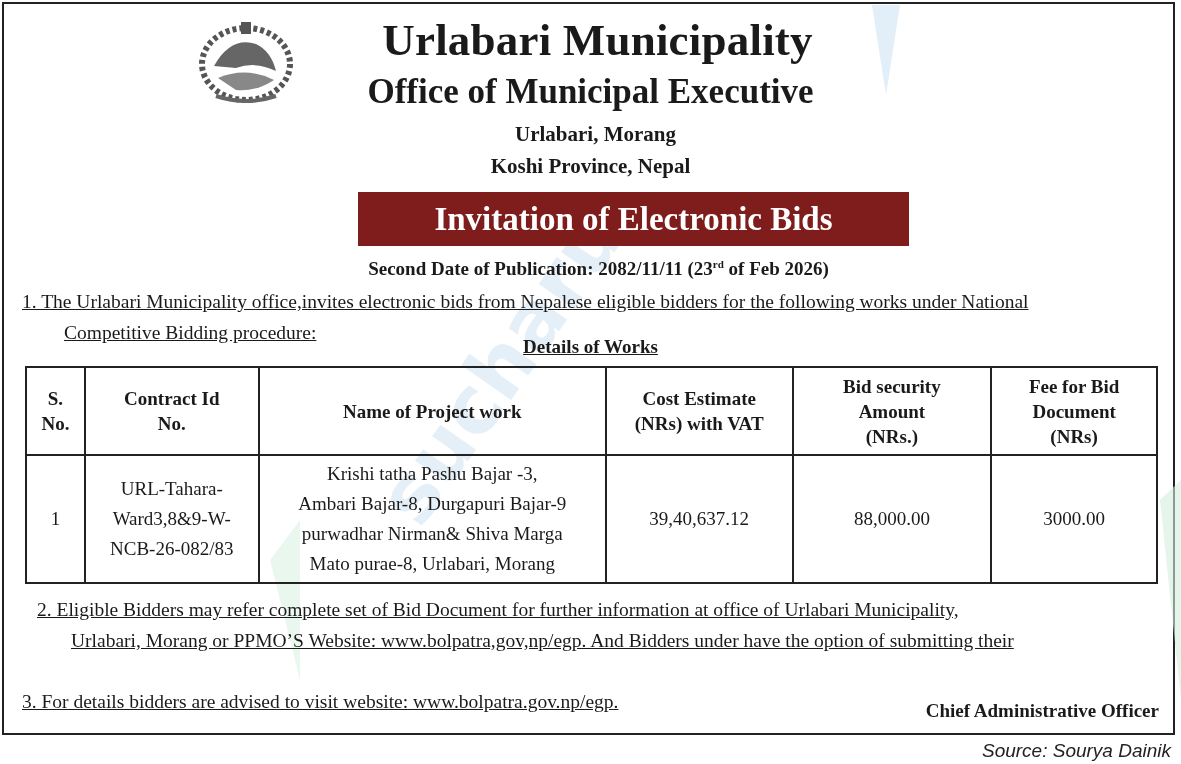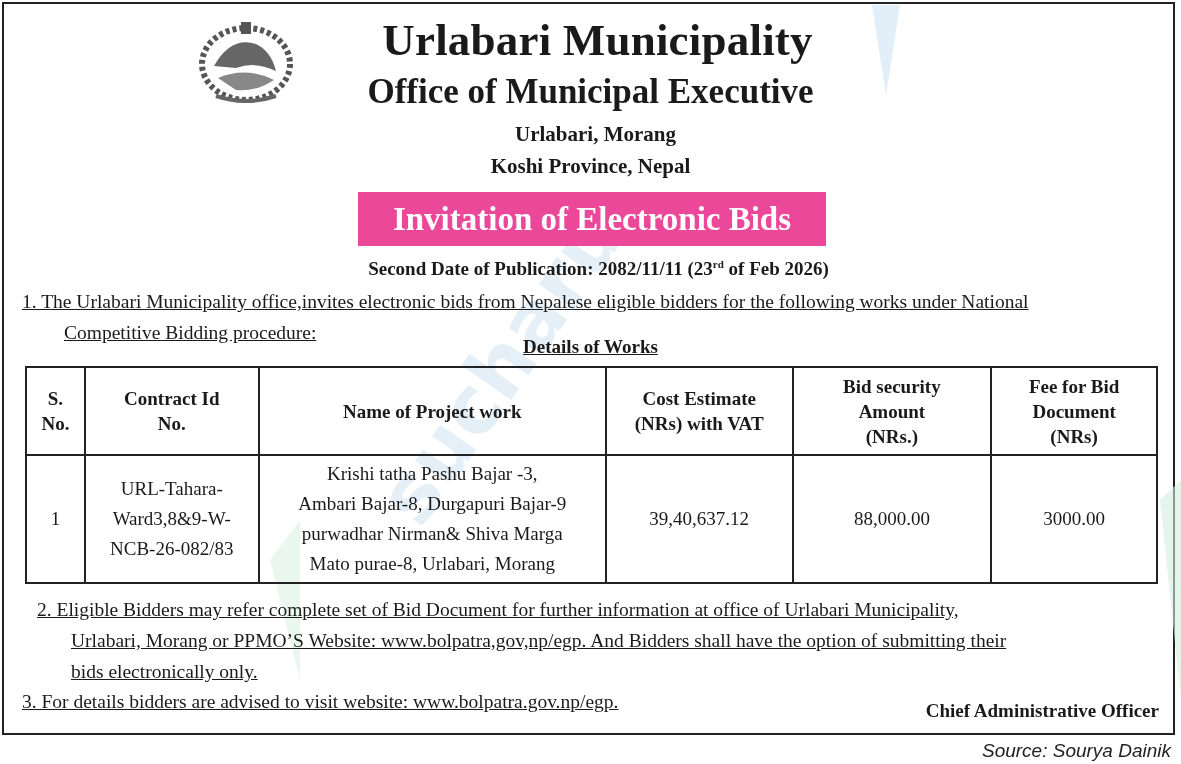--- a/index.html
+++ b/index.html
@@ -19,22 +19,22 @@
     .title2 {
       position: absolute; left: 0; right: 0; top: 72px; text-align: center;
       font-size: 35px; font-weight: bold; padding-left: 0px;
     }
     .addr1, .addr2 {
       position: absolute; left: 0; right: 0; text-align: center; font-size: 21px; font-weight: bold;
     }
     .addr1 { top: 122px; padding-left: 10px; }
     .addr2 { top: 154px; }
     .banner {
-      position: absolute; left: 358px; top: 192px; width: 468px; height: 54px;
-      background: #ec4899; color: #fff; font-size: 33px; font-weight: bold;
+      position: absolute; left: 358px; top: 192px; width: 551px; height: 54px;
+      background: #7f1d1d; color: #fff; font-size: 33px; font-weight: bold;
       text-align: center; line-height: 54px;
     }
     .pubdate {
       position: absolute; left: 0; right: 0; top: 258px; text-align: center;
       font-size: 19px; font-weight: bold; margin-left: 16px;
     }
     .pubdate sup { font-size: 11px; }
     .para {
       position: absolute; font-size: 19.5px; line-height: 31px; text-decoration: underline;
     }
@@ -130,22 +130,21 @@
       <td><span>Krishi tatha Pashu Bajar -3,</span><br><span>Ambari Bajar-8, Durgapuri Bajar-9</span><br><span>purwadhar Nirman&amp; Shiva Marga</span><br><span>Mato purae-8, Urlabari, Morang</span></td>
       <td>39,40,637.12</td>
       <td>88,000.00</td>
       <td>3000.00</td>
     </tr>
   </tbody>
 </table>
 
 <div class="para p2">
   <span>2. Eligible Bidders may refer complete set of Bid Document for  further information at office of  Urlabari Municipality,</span>
-  <span class="cont">Urlabari, Morang or PPMO’S Website: www.bolpatra,gov,np/egp. And Bidders shall have the option of submitting their</span>
-  <span class="cont">bids electronically only.</span>
+  <span class="cont">Urlabari, Morang or PPMO’S Website: www.bolpatra,gov,np/egp. And Bidders under have the option of submitting their</span>
 </div>
 
 <div class="para p3">
   <span>3. For details bidders are advised to visit website: </span><span class="link">www.bolpatra.gov.np/egp</span><span>.</span>
 </div>
 
 <div class="signature">Chief Administrative Officer</div>
 <div class="source">Source: Sourya Dainik</div>
 
 </body></html>

